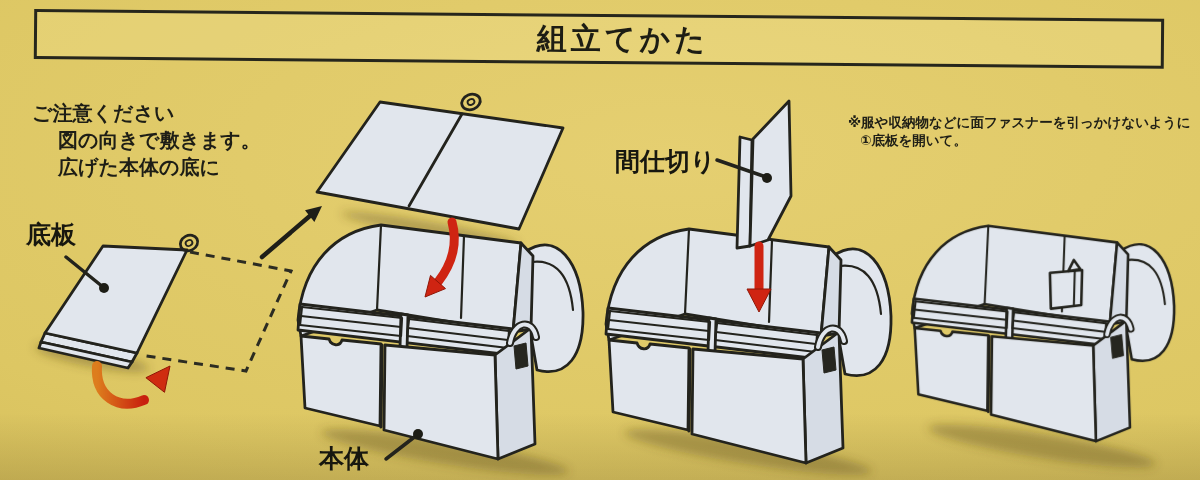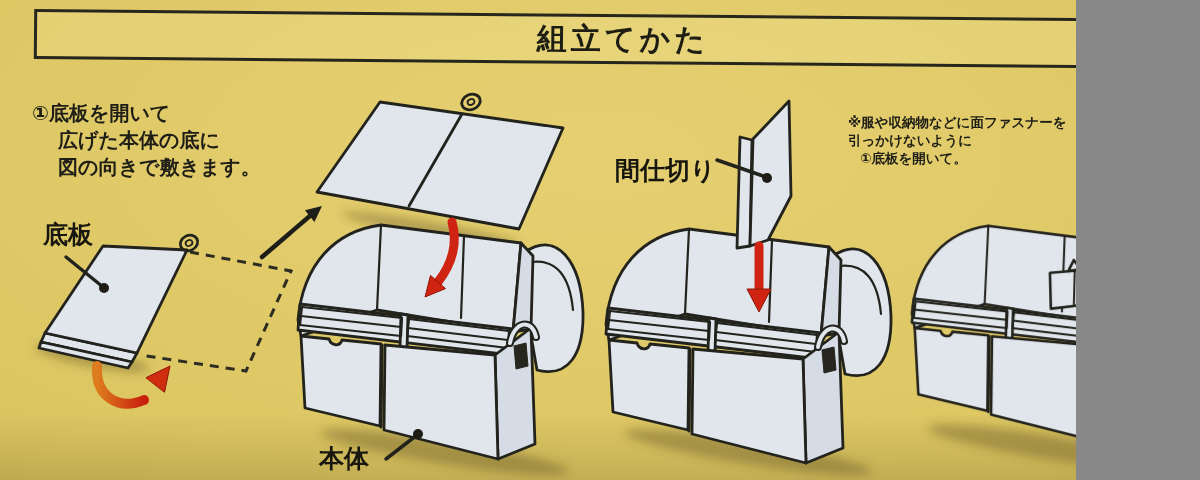--- a/index.html
+++ b/index.html
@@ -1,17 +1,17 @@
 <!DOCTYPE html>
 <html><head>
 <meta charset="utf-8">
 <style>
   html,body{margin:0;padding:0;background:#888;}
   .stage{
-    position:relative;width:1076px;height:480px;overflow:hidden;
+    position:relative;width:1200px;height:480px;overflow:hidden;
     font-family:"DejaVu Sans","Liberation Sans",sans-serif;
     background:
       linear-gradient(to bottom, rgba(0,0,0,0) 86%, rgba(60,45,10,0.16) 100%),
       radial-gradient(130% 125% at 56% 32%, #e5cf71 0%, #ddc763 55%, #cfb754 100%);
     color:#21211a;
   }
   .artwork{position:absolute;left:0;top:0;}
   
   .pnl{fill:#e1e6ed;stroke:#23231d;stroke-width:2.8;stroke-linejoin:round;}
   .pnl2{fill:#d6dce5;stroke:#23231d;stroke-width:2.8;stroke-linejoin:round;}
@@ -35,22 +35,22 @@
   }
   .step{position:absolute;font-weight:bold;line-height:27px;font-size:20px;color:#1e1e16;}
   .step-1{left:32px;top:100px;}
   .step-2{left:820px;top:104px;font-size:19px;line-height:26px;}
   .indent1{padding-left:26px;}
   .indent2{padding-left:23px;}
   .note{font-size:13.5px;line-height:18px;margin-top:9px;}
   .note .n1{padding-left:28px;display:block;}
   .note .n2{padding-left:40px;display:block;}
   .part-label{position:absolute;font-weight:bold;font-size:25px;color:#17170f;}
-  .lbl-bottom-board{left:43px;top:218px;}
-  .lbl-partition{left:615px;top:154px;}
+  .lbl-bottom-board{left:26px;top:218px;}
+  .lbl-partition{left:615px;top:145px;}
   .lbl-main-body{left:319px;top:442px;}
 </style>
 </head>
 <body>
 
 <div class="stage">
 
   <svg class="artwork" width="1200" height="480" viewBox="0 0 1200 480">
     <defs>
       <filter id="soft" x="-60%" y="-60%" width="220%" height="220%">
@@ -176,23 +176,23 @@
       <path class="lnb" d="M386,459 L417,435"></path>
         <circle cx="418" cy="434" r="5" fill="#1d1d16"></circle>
     </g>
   </svg>
 
   <div class="title-bar">
     <span>組立てかた</span>
   </div>
 
   <div class="step step-1">
-    <div>①底板を開いて</div>
+    <div>ご注意ください</div>
+    <div class="indent1">図の向きで敷きます。</div>
     <div class="indent1">広げた本体の底に</div>
-    <div class="indent1">図の向きで敷きます。</div>
   </div>
 
   <div class="step step-2">
     <div class="note">
       <span class="n1">※服や収納物などに面ファスナーを引っかけないように</span>
       <span class="n2">①底板を開いて。</span>
     </div>
   </div>
 
   <div class="part-label lbl-bottom-board">底板</div>

